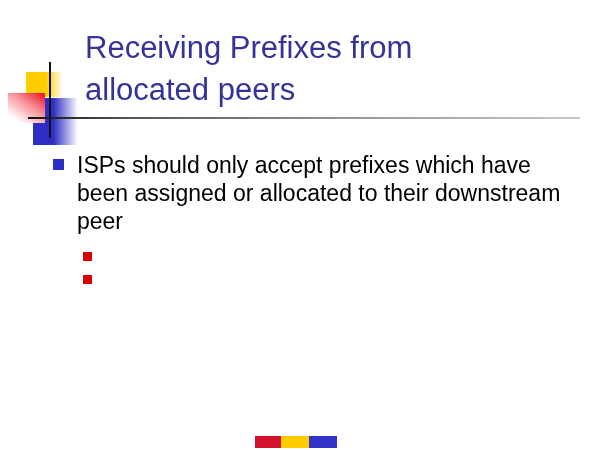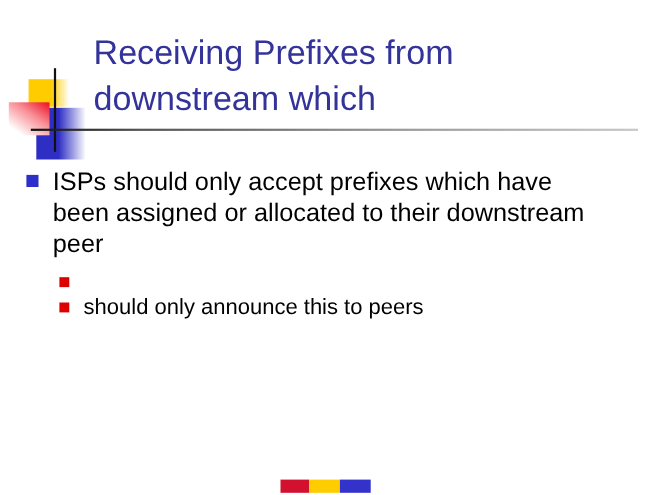--- a/index.html
+++ b/index.html
@@ -42,21 +42,21 @@
   .title {
     position: absolute; left: 85px; top: 27px; width: 480px;
     color: #333399;
     font-size: 31px;
     line-height: 42px;
     letter-spacing: 0px;
   }
 
   
   .content {
-    position: absolute; left: 18px; top: 151px; width: 545px;
+    position: absolute; left: 47px; top: 151px; width: 545px;
   }
   .bullet { display: flex; align-items: flex-start; }
   .bullet.l1 { margin-bottom: 9px; }
   .bullet.l2 { margin-left: 30px; margin-bottom: 6px; }
   .marker {
     flex: 0 0 auto;
     display: inline-block;
   }
   .l1 .marker {
     width: 11px; height: 11px; background: #2E2EC8;
@@ -89,38 +89,37 @@
 <div id="slide">
 
   <div class="deco-yellow"></div>
   <div class="deco-blue"></div>
   <div class="deco-red"></div>
   <div class="deco-vline"></div>
   <div class="deco-hline"></div>
 
   <div class="title">
     <div>Receiving Prefixes from</div>
-    <div>downstream which</div>
+    <div>allocated peers</div>
   </div>
 
   <div class="content">
 
     <div class="bullet l1">
       <span class="marker"></span>
       <span class="btext">ISPs should only accept prefixes which have been assigned or allocated to their downstream peer</span>
     </div>
 
 
     <div class="bullet l2">
       <span class="marker"></span>
     </div>
 
     <div class="bullet l2">
       <span class="marker"></span>
-      <span class="btext">should only announce this to peers</span>
     </div>
 
 
   </div>
 
   <div class="footer-bar">
     <span class="footer-seg footer-red"></span>
     <span class="footer-seg footer-yellow"></span>
     <span class="footer-seg footer-blue"></span>
   </div>

